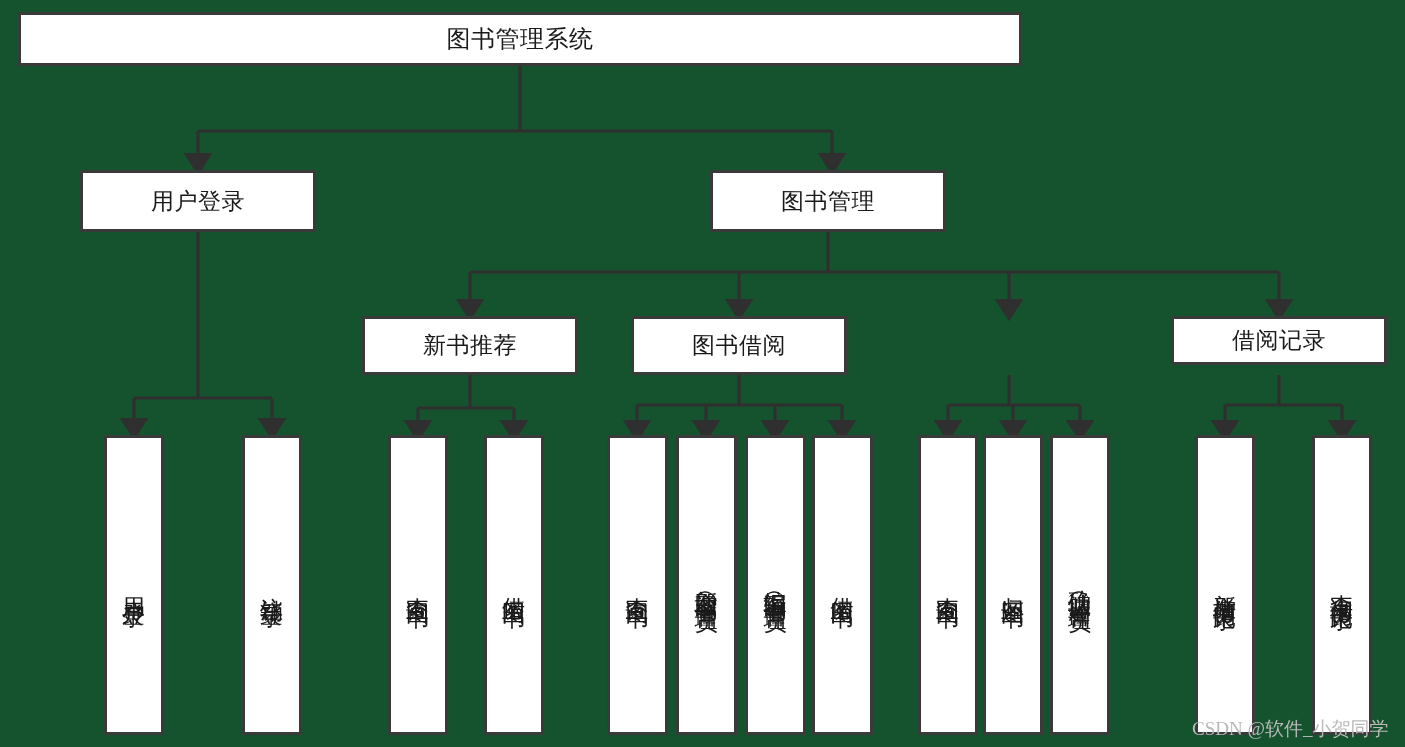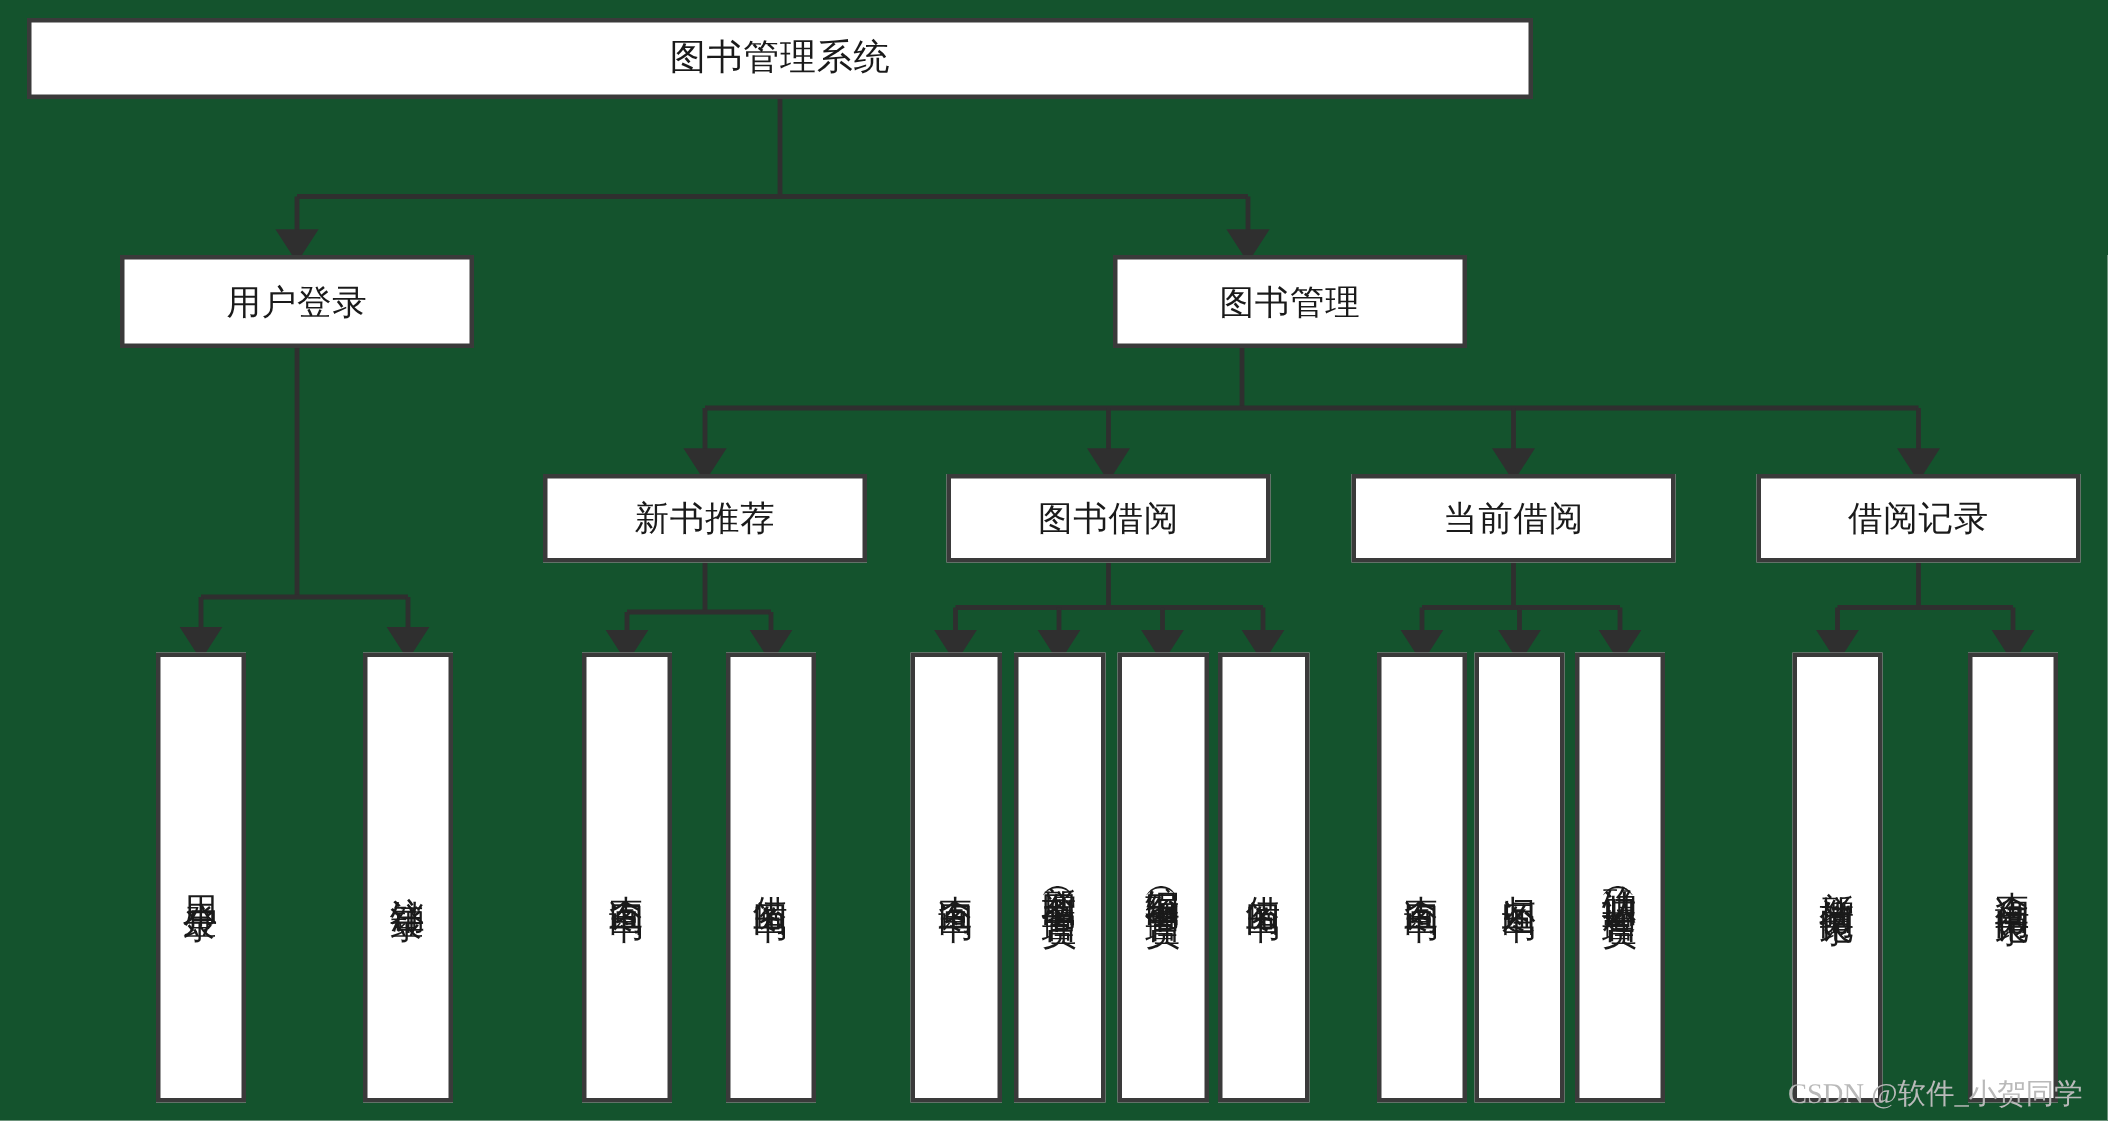--- a/index.html
+++ b/index.html
@@ -136,34 +136,31 @@
     </g>
   </svg>
 
   <div class="node horizontal root" style="left: 18px; top: 12px; width: 1004px; height: 54px;">
     <span class="label">图书管理系统</span>
   </div>
 
   <div class="node horizontal" style="left: 80px; top: 170px; width: 236px; height: 62px;">
     <span class="label">用户登录</span>
   </div>
-  <div class="node horizontal" style="left: 710px; top: 170px; width: 236px; height: 62px; margin-left: 32px;">
+  <div class="node horizontal" style="left: 710px; top: 170px; width: 236px; height: 62px;">
     <span class="label">图书管理</span>
   </div>
 
   <div class="node horizontal" style="left: 362px; top: 316px; width: 216px; height: 59px;">
     <span class="label">新书推荐</span>
   </div>
   <div class="node horizontal" style="left: 631px; top: 316px; width: 216px; height: 59px; justify-content: center;">
     <span class="label">图书借阅</span>
   </div>
-  <div class="node horizontal" style="left: 901px; top: 316px; width: 216px; height: 59px;">
-    <span class="label">当前借阅</span>
-  </div>
-  <div class="node horizontal" style="left: 1171px; top: 316px; width: 216px; height: 59px;">
+  <div class="node horizontal" style="left: 1171px; top: 316px; width: 216px; height: 49px;">
     <span class="label">借阅记录</span>
   </div>
 
   <div class="node vertical" style="left: 104px; top: 435px; width: 60px; height: 300px;">
     <span class="label">用户登录</span>
   </div>
   <div class="node vertical" style="left: 242px; top: 435px; width: 60px; height: 300px;">
     <span class="label">注销登录</span>
   </div>
   <div class="node vertical" style="left: 388px; top: 435px; width: 60px; height: 300px;">

